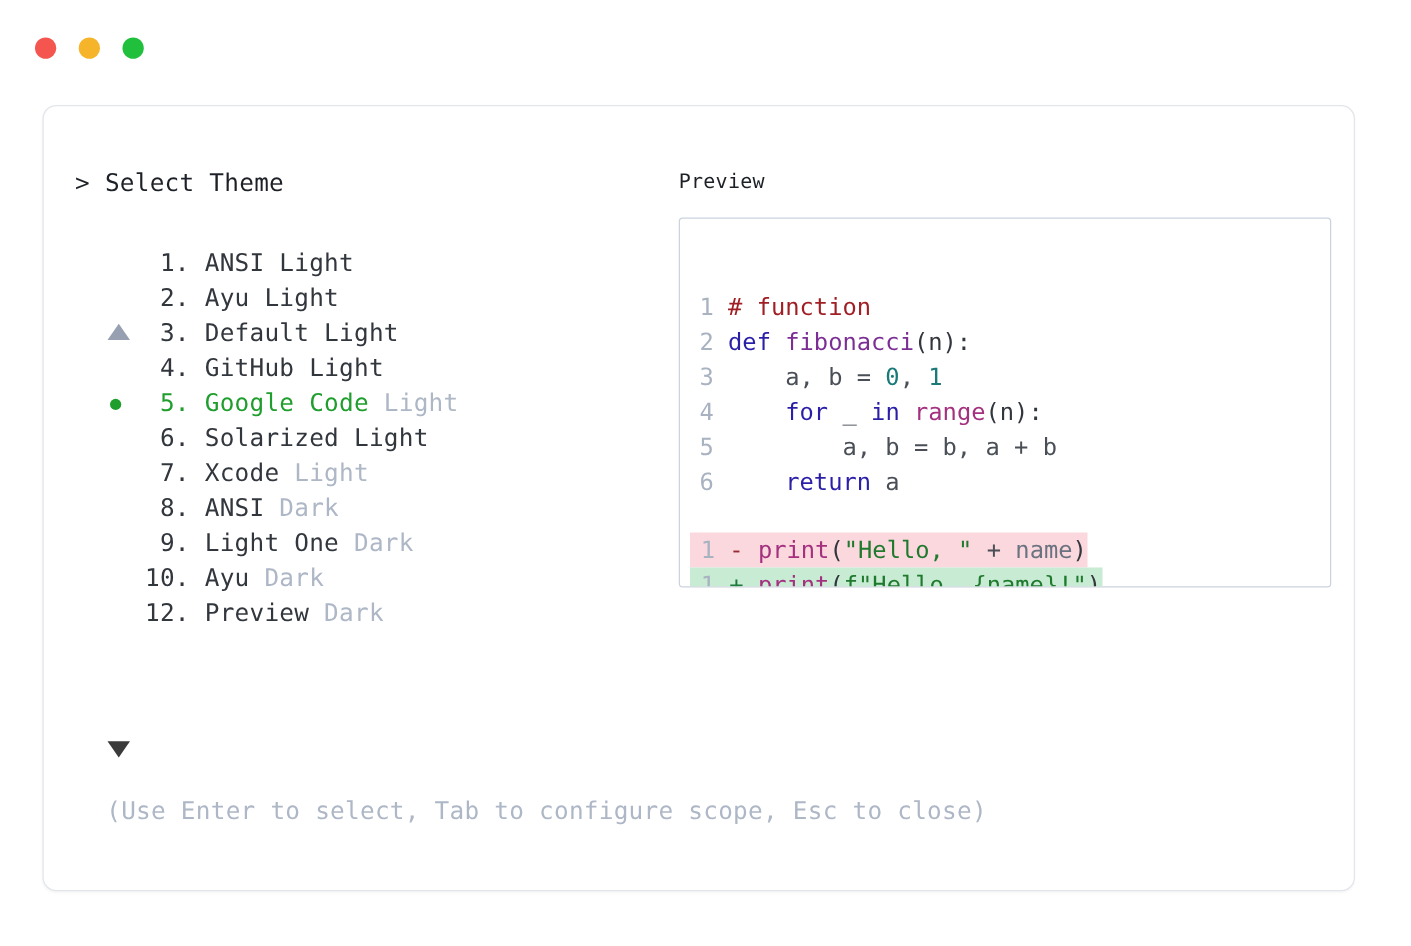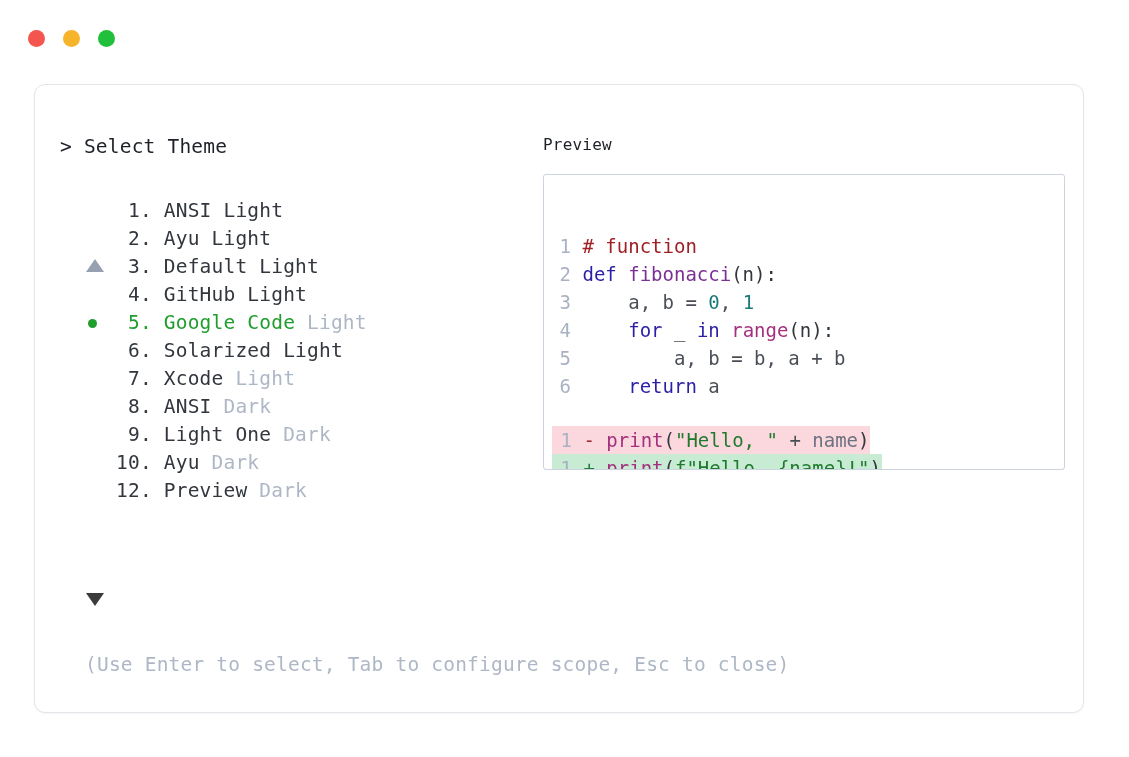--- a/index.html
+++ b/index.html
@@ -144,21 +144,20 @@
 
   
   .hint {
     position: absolute;
     left: 25px;
     top: 552px;
     font-size: 19.5px;
     color: #aeb7c6;
     letter-spacing: 0.2px;
     white-space: pre;
-    margin-top: 16px;
   }
 
   
   .preview-panel {
     position: absolute;
     left: 3px;
     top: 89px;
     width: 522px;
     height: 296px;
     box-sizing: border-box;

